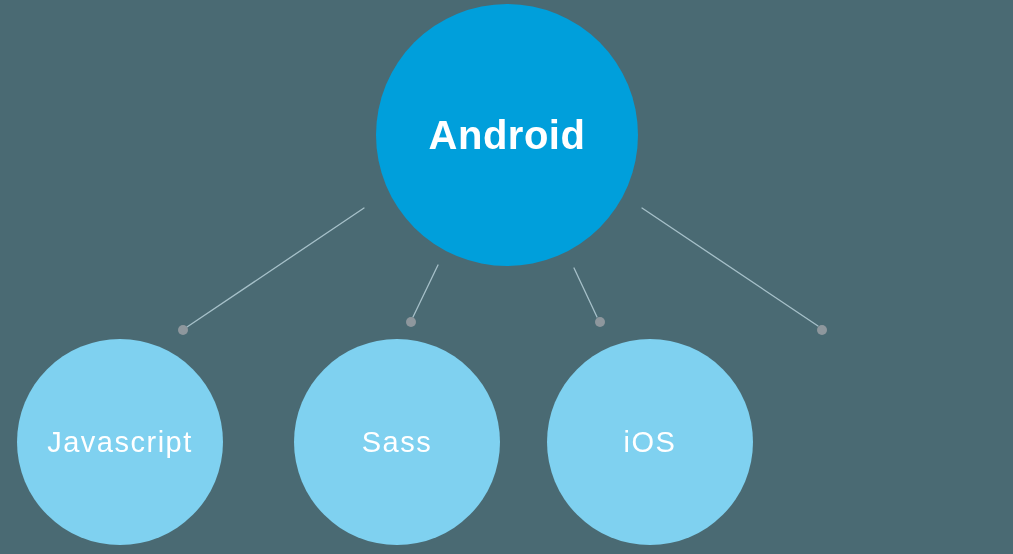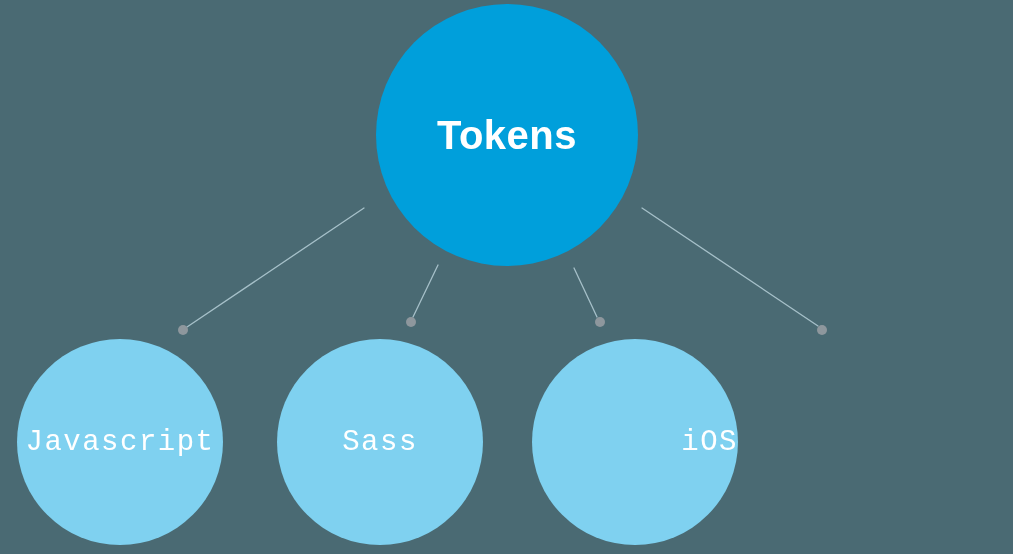--- a/index.html
+++ b/index.html
@@ -49,45 +49,44 @@
     letter-spacing: 0.5px;
   }
   .node.child {
     top: 339px;
     width: 206px;
     height: 206px;
     background: var(--child_fill, #7FD1F0);
     font-size: 29px;
     font-weight: 300;
     letter-spacing: 1.5px;
-    font-family: Liberation Mono, monospace;
   }
   .child.pos-0 { left: 17px;  }
-  .child.pos-1 { left: 277px; }
-  .child.pos-2 { left: 532px; justify-content: flex-end; }
+  .child.pos-1 { left: 294px; }
+  .child.pos-2 { left: 547px; }
   .child.pos-3 { left: 794px; }
 </style>
 </head>
 <body>
 
 <div class="canvas">
 
   <svg class="connectors" viewBox="0 0 1013 554" xmlns="http://www.w3.org/2000/svg">
     <line class="connector" x1="364" y1="208" x2="187" y2="327"></line>
     <line class="connector" x1="438" y1="265" x2="413" y2="317"></line>
     <line class="connector" x1="574" y1="268" x2="597" y2="317"></line>
     <line class="connector" x1="642" y1="208" x2="818" y2="326"></line>
     <circle class="dot" cx="183" cy="330" r="5"></circle>
     <circle class="dot" cx="411" cy="322" r="5"></circle>
     <circle class="dot" cx="600" cy="322" r="5"></circle>
     <circle class="dot" cx="822" cy="330" r="5"></circle>
   </svg>
 
   <div class="node root">
-    <span>Tokens</span>
+    <span>Android</span>
   </div>
 
   <div class="node child pos-0">
     <span>Javascript</span>
   </div>
 
   <div class="node child pos-1">
     <span>Sass</span>
   </div>
 

